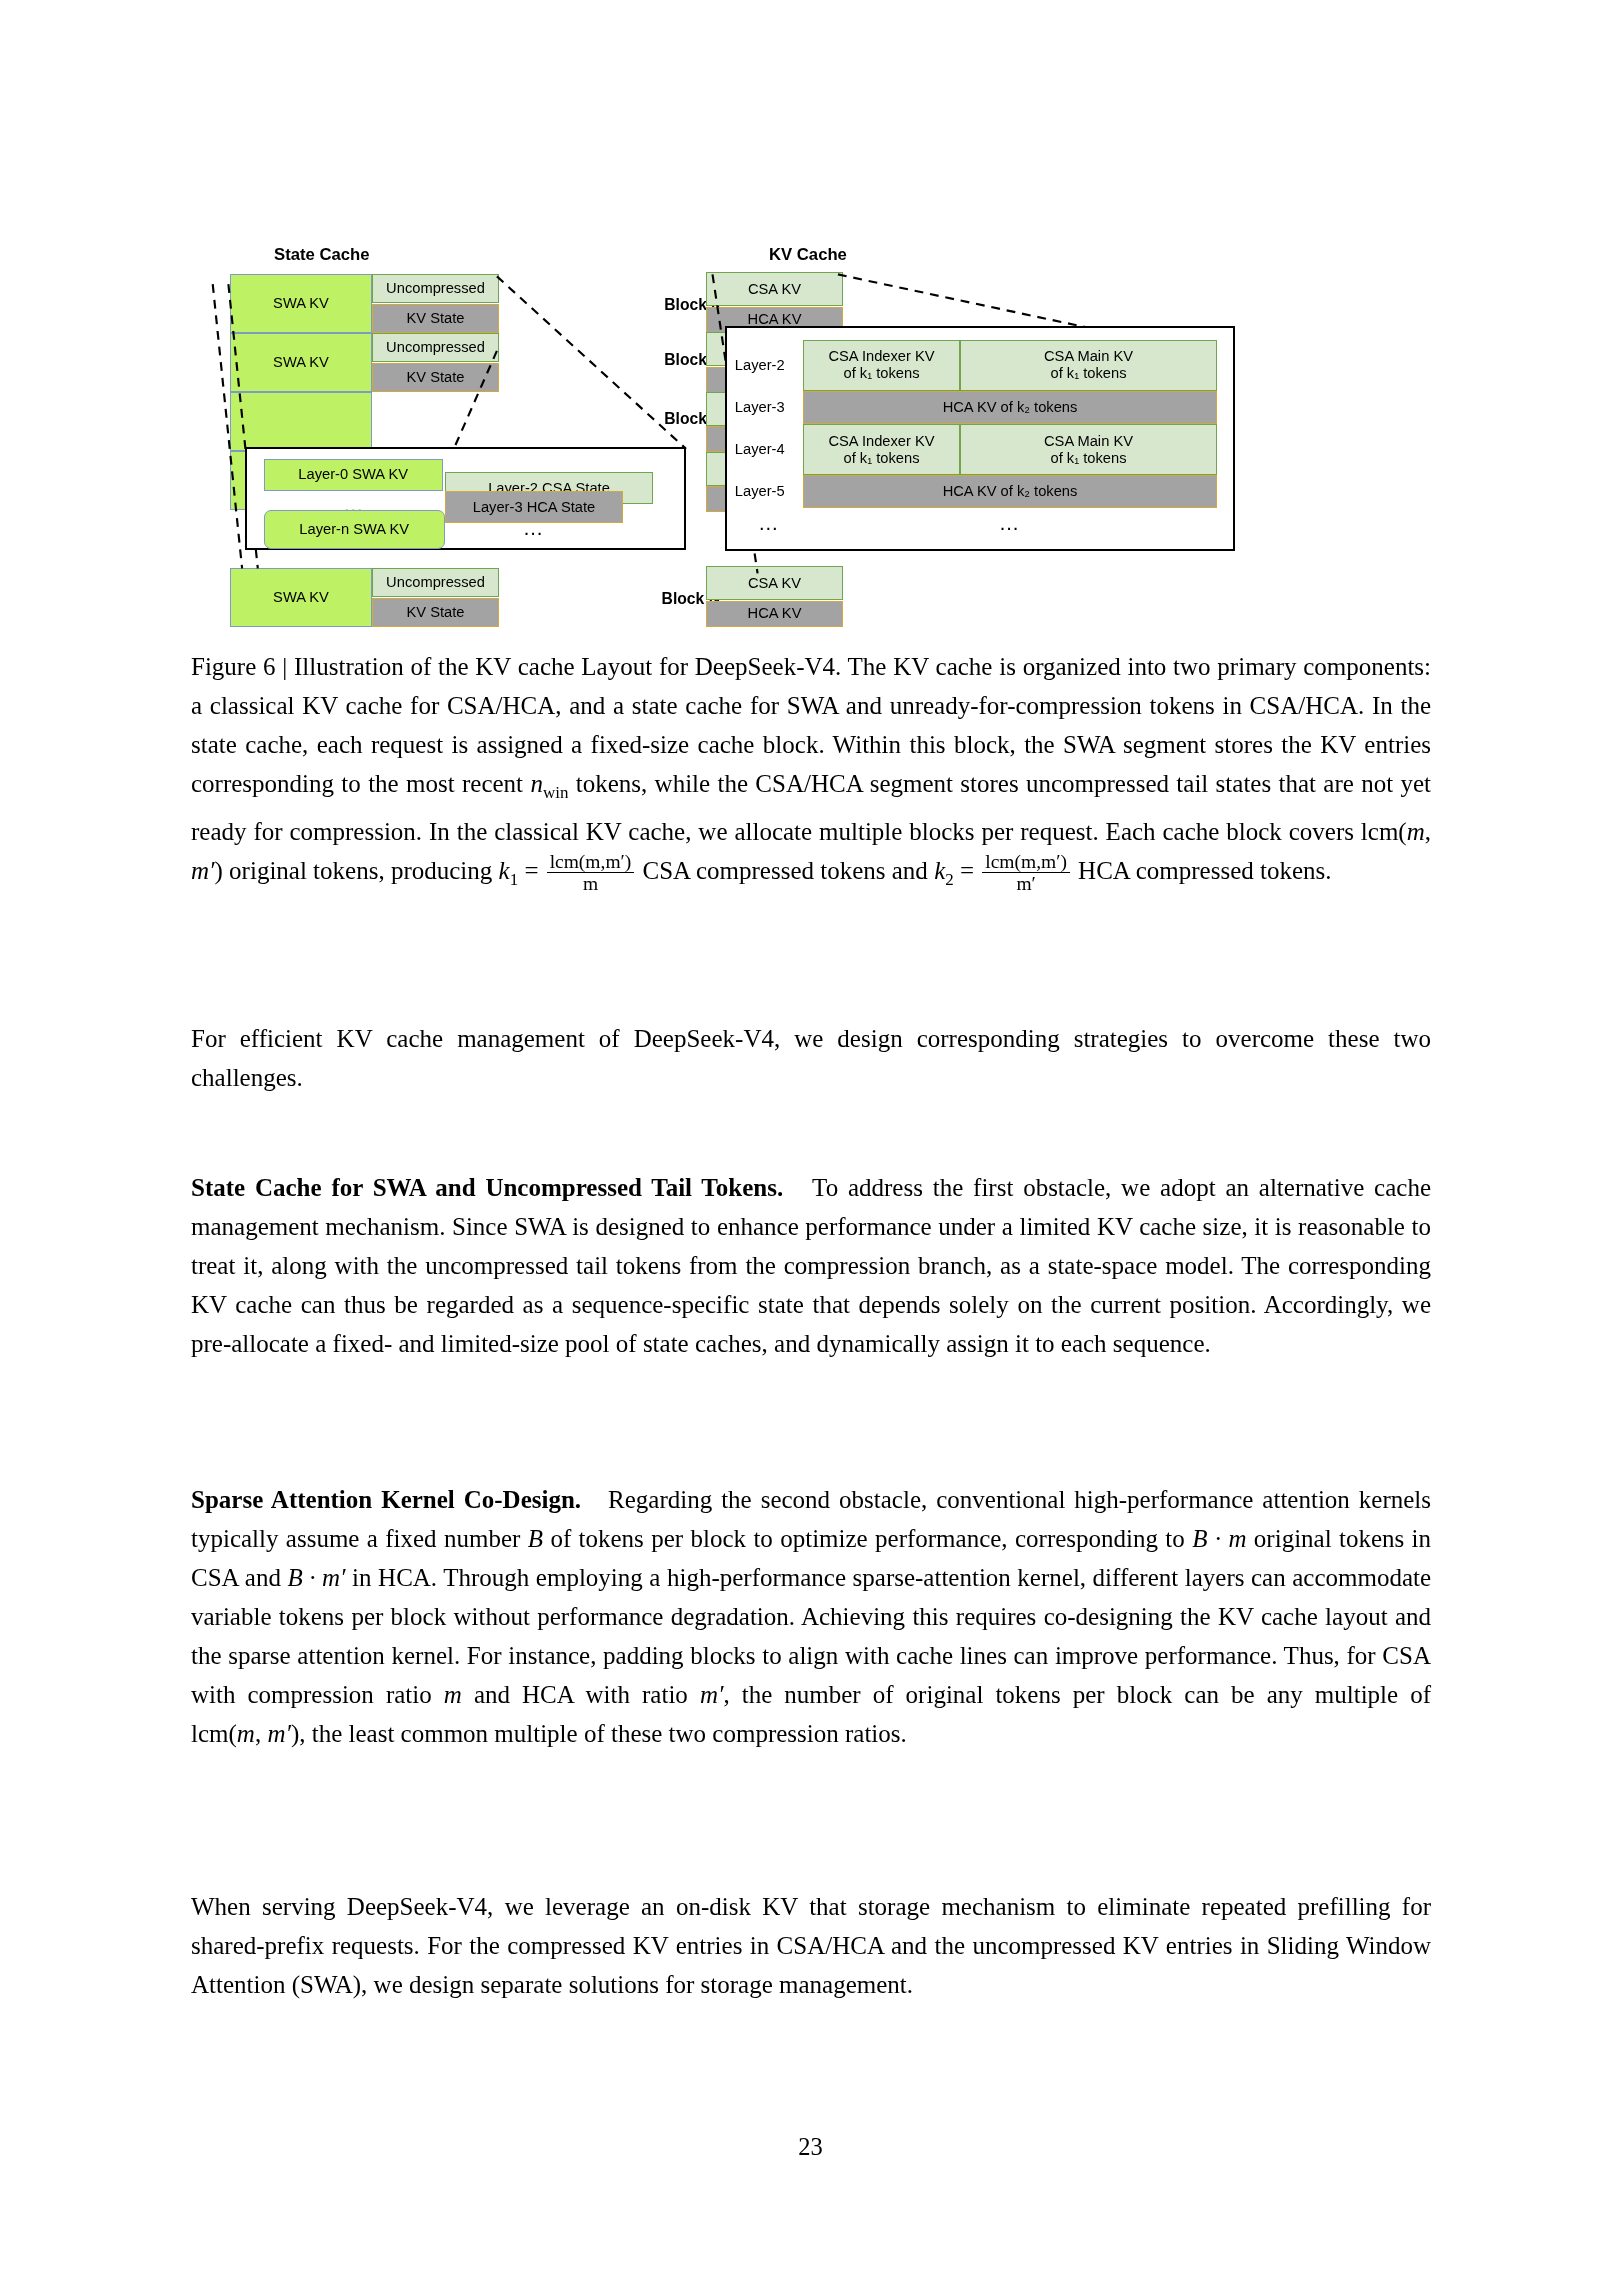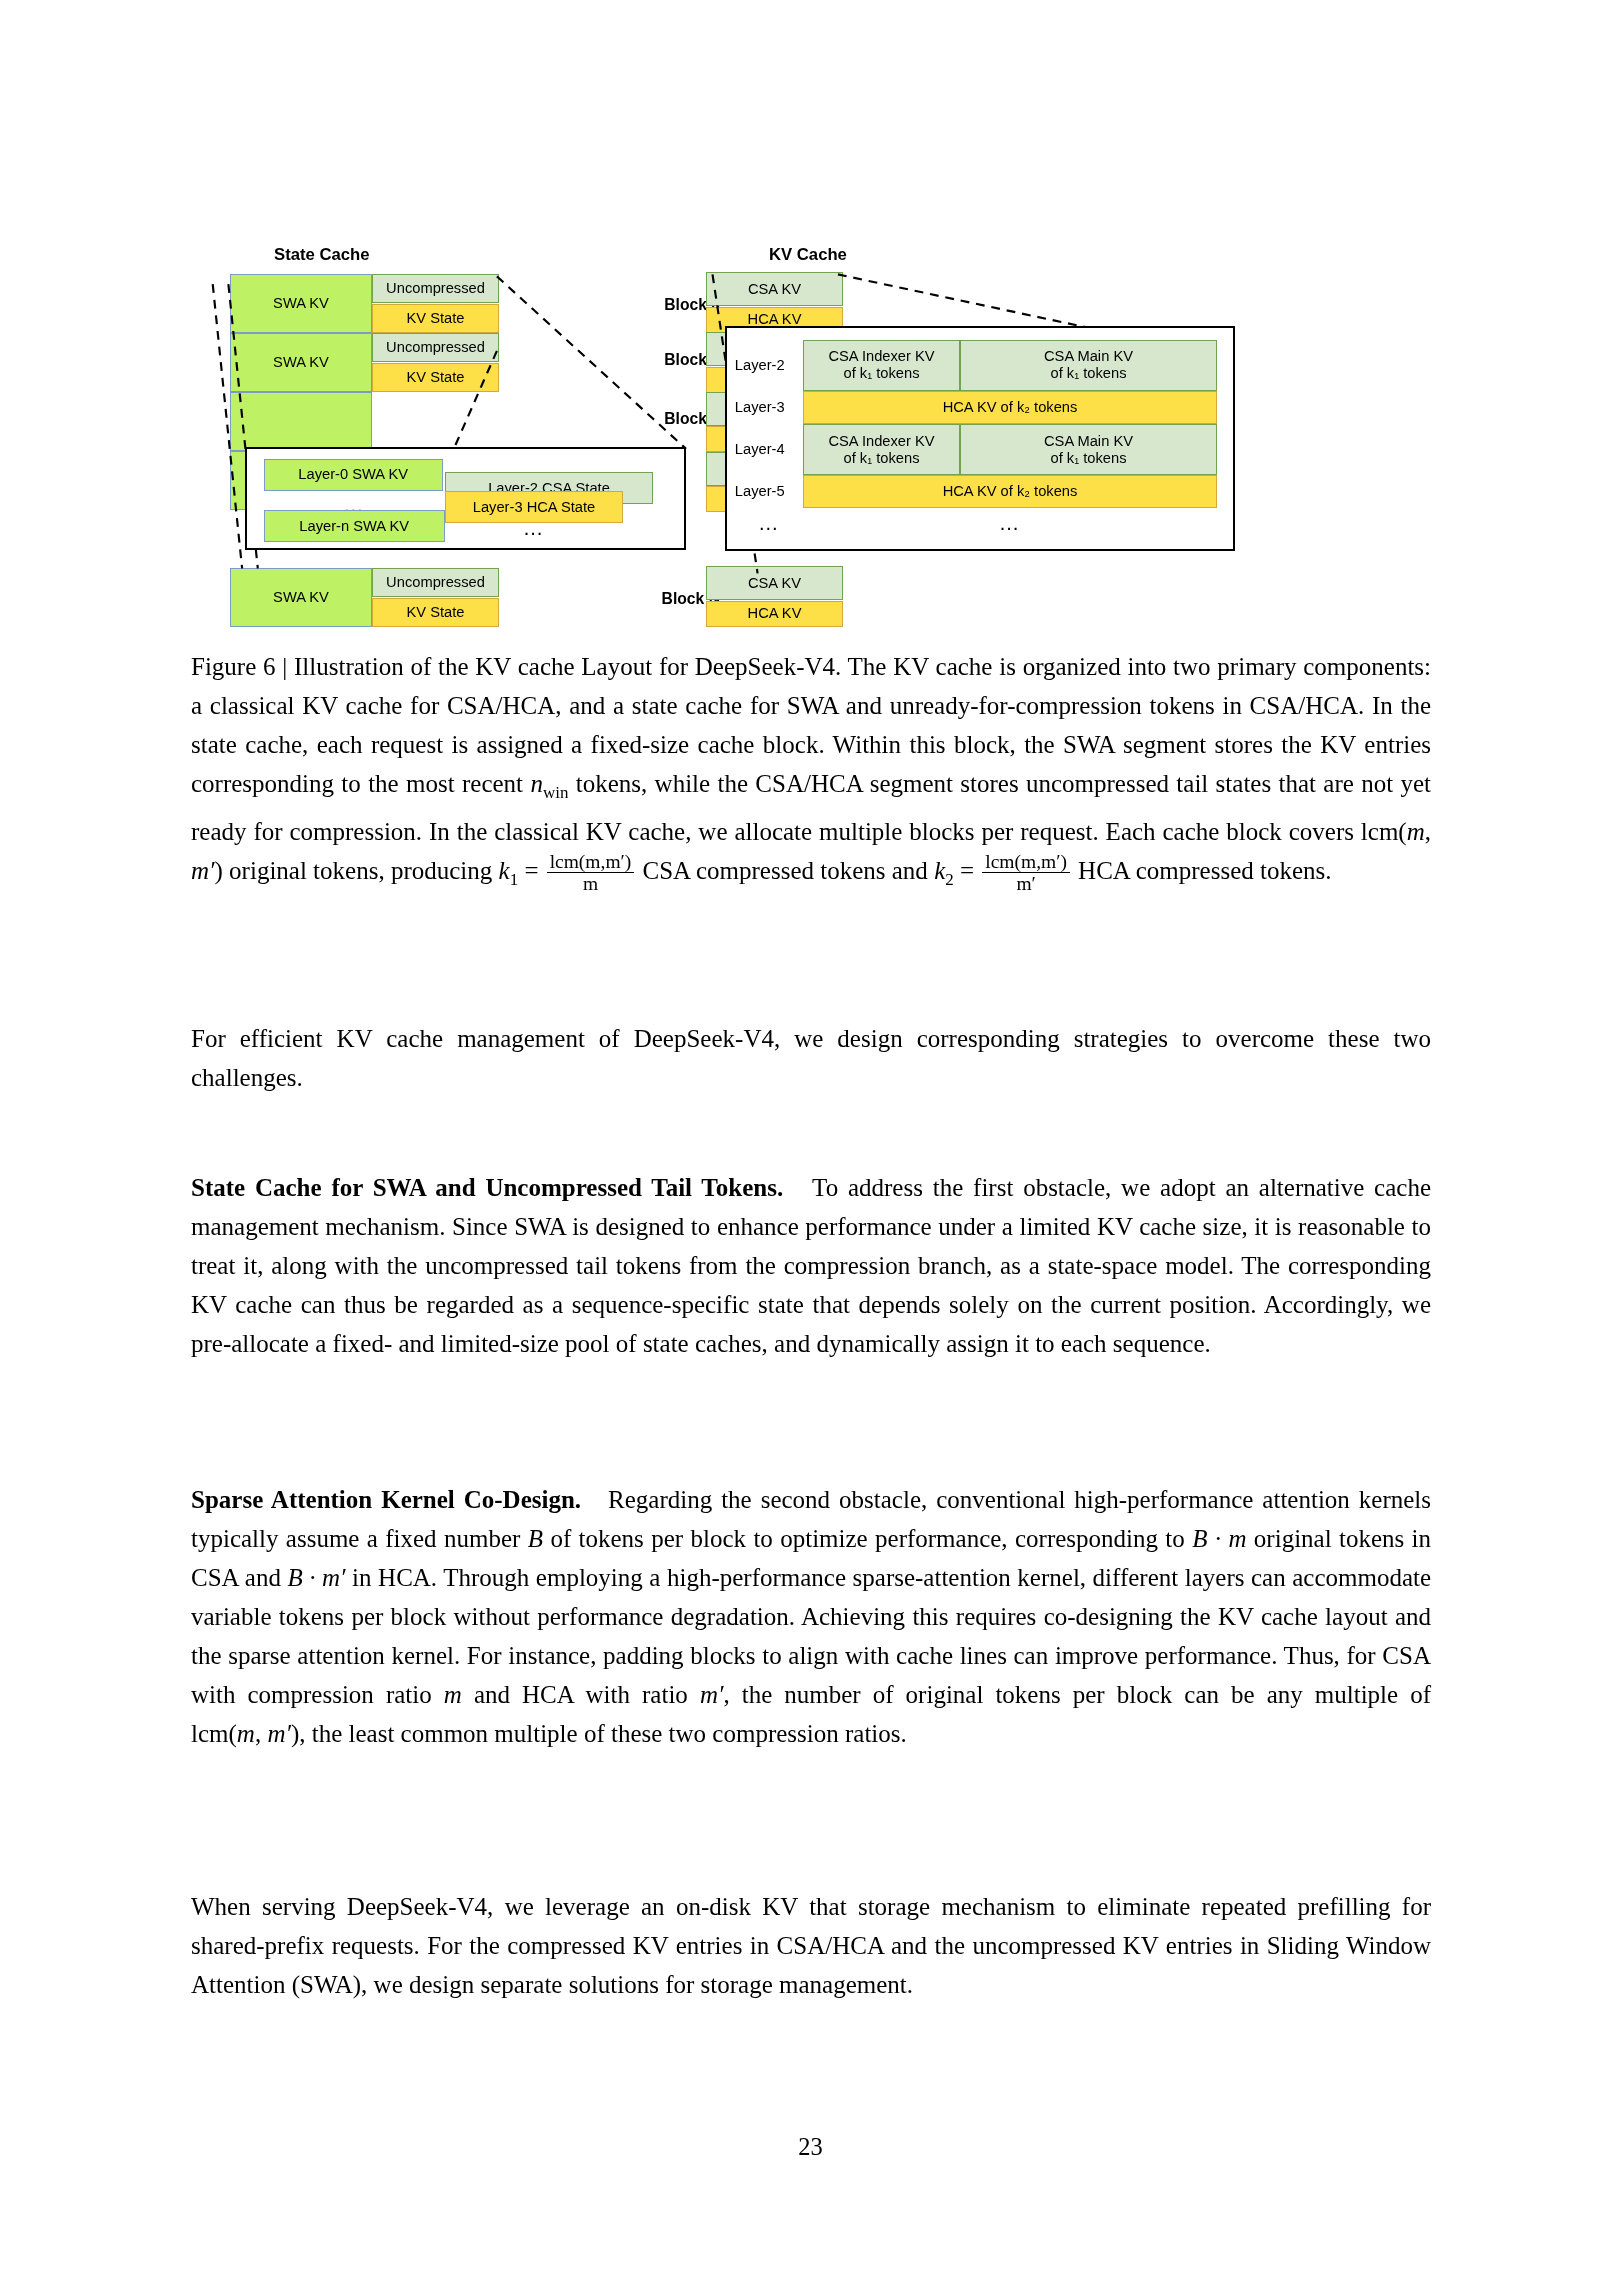--- a/index.html
+++ b/index.html
@@ -56,21 +56,21 @@
     box-sizing: border-box;
     font-size: 14.7px;
     display: flex;
     align-items: center;
     justify-content: center;
     text-align: center;
     line-height: 1.15;
   }
   .blue   { background: #bef264; border: 1px solid #7a9cc6; }
   .green  { background: #d7e7cd; border: 1px solid #72a351; }
-  .yellow { background: #fde047; border: 1px solid #d4a93c; }
+  .yellow { background: #a3a3a3; border: 1px solid #d4a93c; }
   .noborder { border: none; }
 
   
   .callout {
     position: absolute;
     box-sizing: border-box;
     background: #ffffff;
     border: 2px solid #000000;
     z-index: 20;
   }
@@ -177,21 +177,21 @@
     <div class="row-label" style="left:-4.9px; top:345px; width:127px;">Request R</div>
     <div class="cell blue" style="left:39px; top:323px; width:142px; height:59px;">SWA KV</div>
     <div class="cell green" style="left:181px; top:323px; width:127px; height:29px;">Uncompressed</div>
     <div class="cell yellow" style="left:181px; top:353px; width:127px; height:29px;">KV State</div>
 
     <div class="callout" style="left:54px; top:202px; width:441px; height:103px;">
       <div class="cell blue" style="left:16.7px; top:9.8px; width:179px; height:32px;">Layer-0 SWA KV</div>
       <div class="cell green" style="left:198px; top:23px; width:208px; height:32px;">Layer-2 CSA State</div>
       <div class="cell noborder" style="left:16.7px; top:42px; width:181px; height:27.4px; font-size:20.6px; letter-spacing:2px;">…</div>
       <div class="cell yellow" style="left:198px; top:42px; width:178px; height:32px;">Layer-3 HCA State</div>
-      <div class="cell blue" style="left:16.7px; top:61px; width:181px; height:32px;">Layer-n SWA KV</div>
+      <div class="cell blue" style="left:16.7px; top:61px; width:181px; height:39px;border-radius:7px;">Layer-n SWA KV</div>
       <div class="cell noborder" style="left:198px; top:65px; width:178px; height:27.4px; font-size:20.6px; letter-spacing:2px;">…</div>
     </div>
 
     <div class="row-label" style="left:421px; top:51px; width:108px;">Block 0</div>
     <div class="cell green" style="left:515px; top:27.4px; width:137px; height:34px;">CSA KV</div>
     <div class="cell yellow" style="left:515px; top:62px; width:137px; height:25.5px;">HCA KV</div>
 
     <div class="row-label" style="left:421px; top:106px; width:108px;">Block 1</div>
     <div class="cell green" style="left:515px; top:87px; width:137px; height:34px;"></div>
     <div class="cell yellow" style="left:515px; top:122px; width:137px; height:25.5px;"></div>

